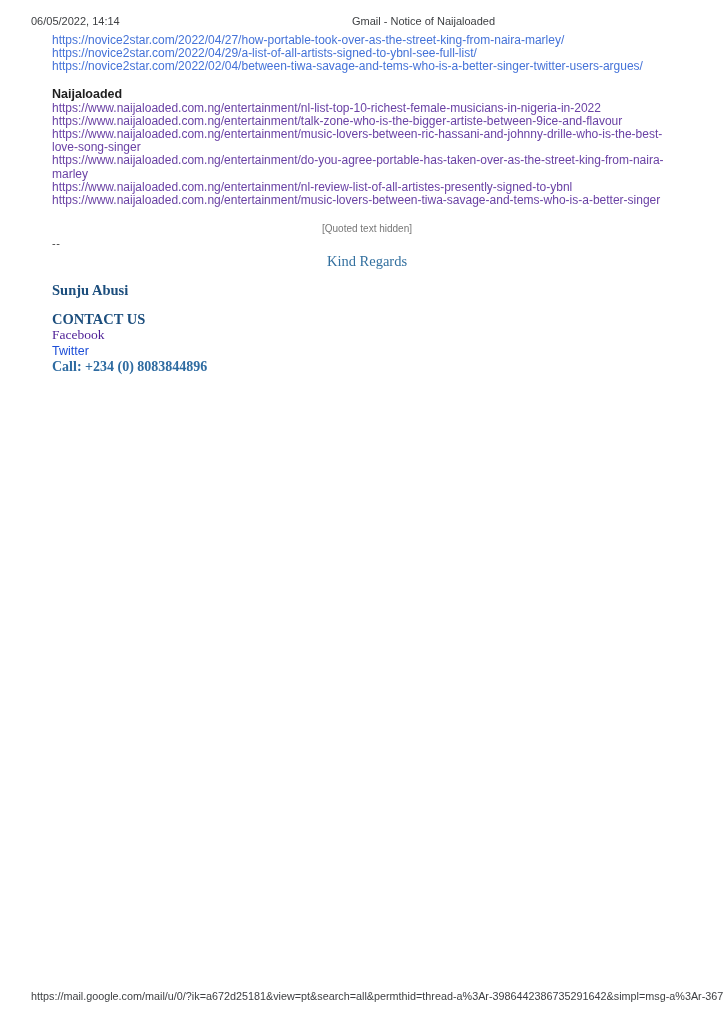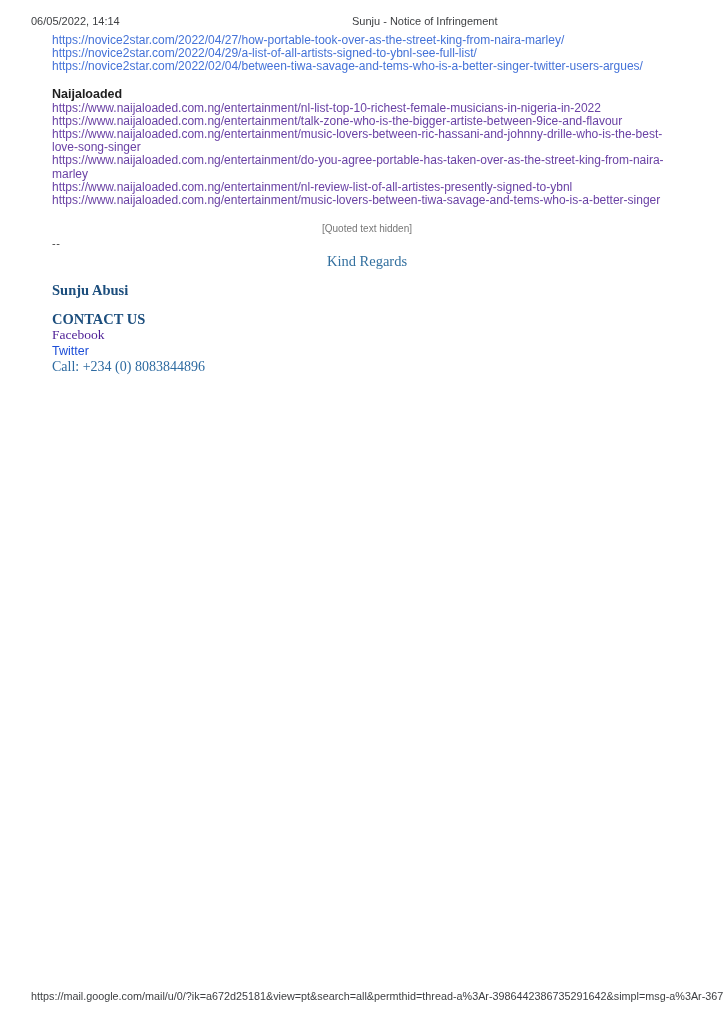--- a/index.html
+++ b/index.html
@@ -105,41 +105,42 @@
     color: #1d4ed8;
     text-decoration: none;
     font-family: "Liberation Sans", sans-serif;
     cursor: pointer;
   }
   .contact-phone {
     margin-top: 1px;
     font-size: 14px;
     line-height: 16px;
     color: #2e6ba1;
+    font-weight: bold;
   }
 
   
   .print-footer {
     position: absolute;
     top: 990px; left: 31px; right: 33px;
     display: flex;
     justify-content: space-between;
     font-size: 10.8px;
     color: #3d3f42;
     white-space: nowrap;
   }
 </style>
 </head>
 <body>
 
 <div class="page">
 
   <div class="print-header">
     <span class="hdr-date">06/05/2022, 14:14</span>
-    <span class="hdr-title">Sunju - Notice of Infringement</span>
+    <span class="hdr-title">Gmail - Notice of Naijaloaded</span>
   </div>
 
   <div class="content">
 
     <div class="linkblock">
       <a class="link-blue" href="#">https://novice2star.com/2022/04/27/how-portable-took-over-as-the-street-king-from-naira-marley/</a>
       <a class="link-blue" href="#">https://novice2star.com/2022/04/29/a-list-of-all-artists-signed-to-ybnl-see-full-list/</a>
       <a class="link-blue" href="#">https://novice2star.com/2022/02/04/between-tiwa-savage-and-tems-who-is-a-better-singer-twitter-users-argues/</a>
     </div>
 

